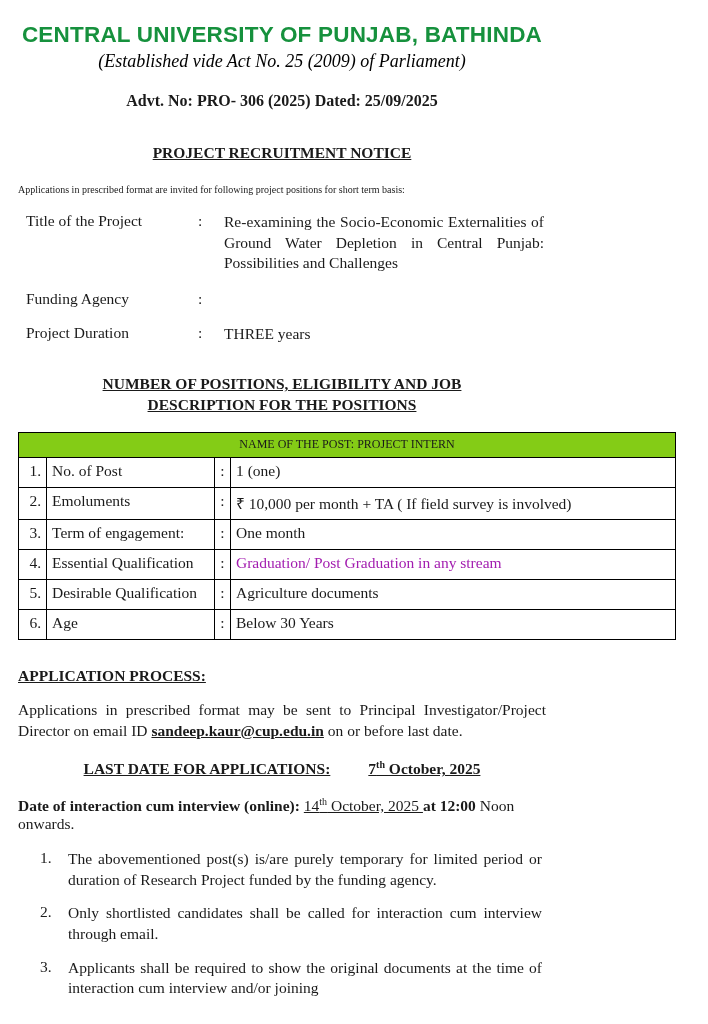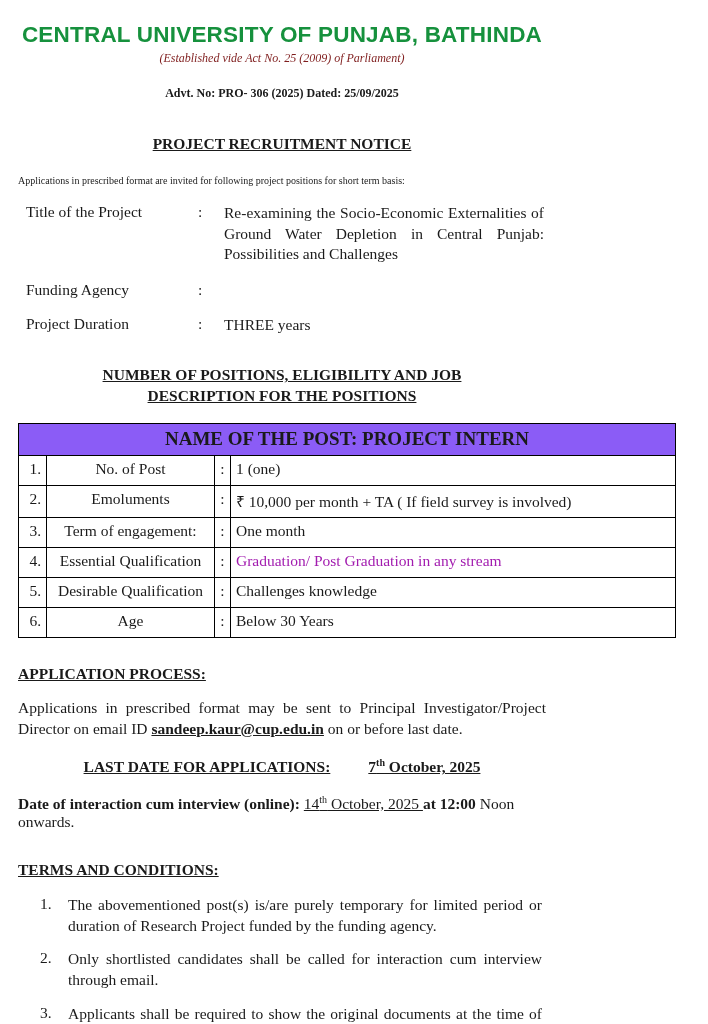--- a/index.html
+++ b/index.html
@@ -17,28 +17,28 @@
     font-family: "Liberation Sans", sans-serif;
     font-weight: bold;
     font-size: 22.5px;
     letter-spacing: 0.2px;
     color: #16913d;
     text-align: center;
   }
   .established {
     text-align: center;
     font-style: italic;
-    font-size: 12px;
-    color: #7f1d1d;
+    font-size: 18px;
+    color: #000000;
     margin-top: 3px;
   }
   .advt {
     text-align: center;
     font-weight: bold;
-    font-size: 12px;
+    font-size: 16px;
     margin-top: 20px;
   }
 
   
   .notice-title {
     text-align: center;
     font-weight: bold;
     font-size: 15.5px;
     text-decoration: underline;
     margin-top: 34px;
@@ -75,28 +75,28 @@
     border-collapse: collapse;
     font-size: 15.5px;
   }
   table.post-table th, table.post-table td {
     border: 1px solid #000;
     vertical-align: top;
     padding: 4px 5px 5px 5px;
   }
   table.post-table { border: 1.5px solid #000; }
   th.table-title {
-    background: #8b5cf6;
-    font-weight: bold;
-    text-align: center;
-    font-size: 19px;
+    background: #84cc16;
+    font-weight: normal;
+    text-align: center;
+    font-size: 12px;
     padding: 3px 4px;
   }
   td.c-num { width: 28px; text-align: right; padding-right: 4px; }
-  td.c-label { width: 168px; text-align: center; }
+  td.c-label { width: 168px; }
   td.c-sep { width: 16px; text-align: center; }
   td.c-value { }
   tr.data-row td { height: 30px; }
   .val-gray { color: #a21caf; padding-left: 4px; }
   .val-pad { padding-left: 4px; }
 
   
   .section-heading {
     margin-top: 27px;
     font-weight: bold;
@@ -201,40 +201,39 @@
     <tr class="data-row">
       <td class="c-num">4.</td>
       <td class="c-label">Essential Qualification</td>
       <td class="c-sep">:</td>
       <td class="c-value val-gray">Graduation/ Post Graduation in any stream</td>
     </tr>
     <tr class="data-row">
       <td class="c-num">5.</td>
       <td class="c-label">Desirable Qualification</td>
       <td class="c-sep">:</td>
-      <td class="c-value val-pad">Challenges knowledge</td>
+      <td class="c-value val-pad">Agriculture documents</td>
     </tr>
     <tr class="data-row">
       <td class="c-num">6.</td>
       <td class="c-label">Age</td>
       <td class="c-sep">:</td>
       <td class="c-value">Below 30 Years</td>
     </tr>
   </tbody>
     </table>
 
   <div class="section-heading">APPLICATION PROCESS:</div>
 
   <p class="app-para"><span>Applications in prescribed format may be sent to Principal Investigator/Project Director on email ID </span><a class="email-link">sandeep.kaur@cup.edu.in</a><span> on or before last date.</span></p>
 
   <div class="last-date-line"><span class="bu">LAST DATE FOR APPLICATIONS:</span><span class="ld-gap"></span><span class="bu"><span>7</span><sup>th</sup><span> October, 2025</span></span></div>
 
   <div class="interview-line"><span class="bold">Date of interaction cum interview (online): </span><span class="bold-u"><span>14</span><sup>th</sup><span> October, 2025 </span></span><span class="bold">at 12:00</span><span> Noon onwards.</span></div>
 
-  <div class="terms-heading">TERMS AND CONDITIONS:</div>
 
   <div class="terms-list">
     <div class="term-item">
       <span class="term-num">1.</span>
       <span class="term-text">The abovementioned post(s) is/are purely temporary for limited period or duration of Research Project funded by the funding agency.</span>
     </div>
     <div class="term-item">
       <span class="term-num">2.</span>
       <span class="term-text">Only shortlisted candidates shall be called for interaction cum interview through email.</span>
     </div>

